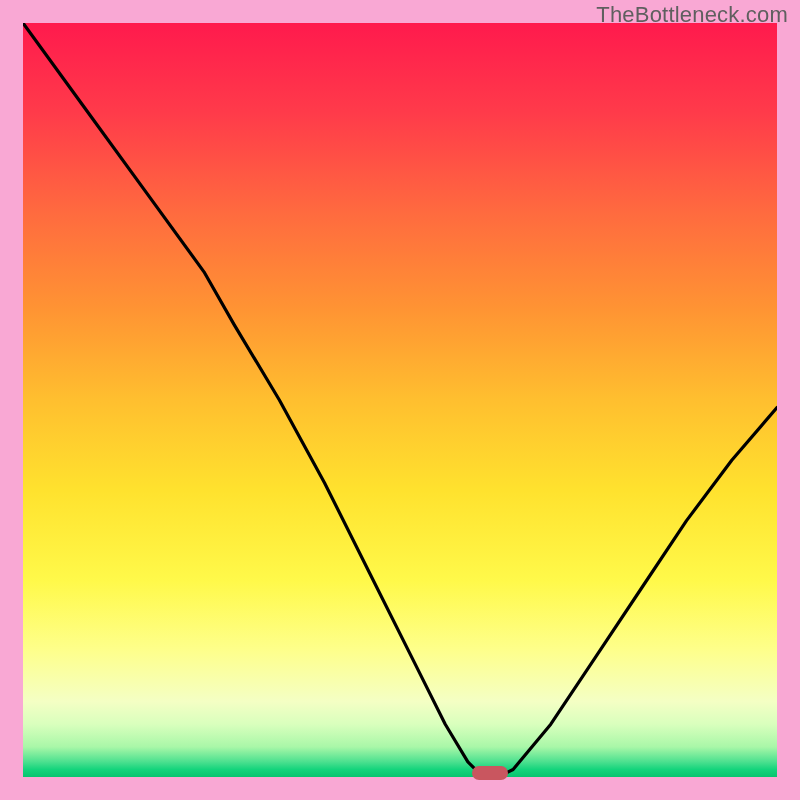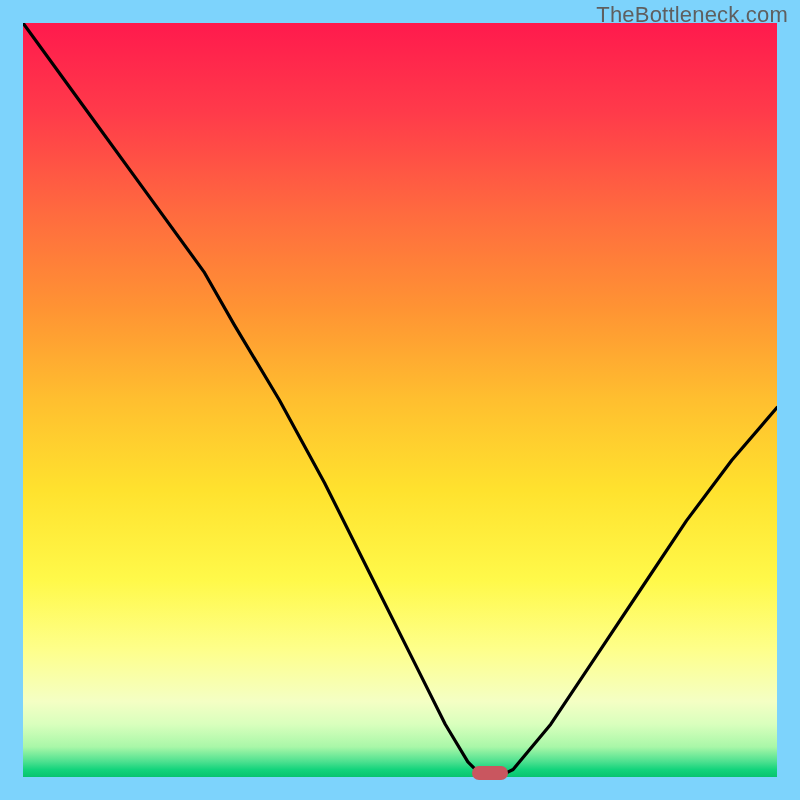--- a/index.html
+++ b/index.html
@@ -10,21 +10,21 @@
     background: #000;
     overflow: hidden;
     font-family: -apple-system, BlinkMacSystemFont, "Segoe UI", Arial, sans-serif;
   }
   .frame {
     position: absolute;
     top: 0;
     left: 0;
     width: 800px;
     height: 800px;
-    background: #7dd3fc;
+    background: #f9a8d4;
   }
   .plot-area {
     position: absolute;
     left: 23px;
     top: 23px;
     width: 754px;
     height: 754px;
     background: linear-gradient(
       to bottom,
       #ff1a4d 0%,

